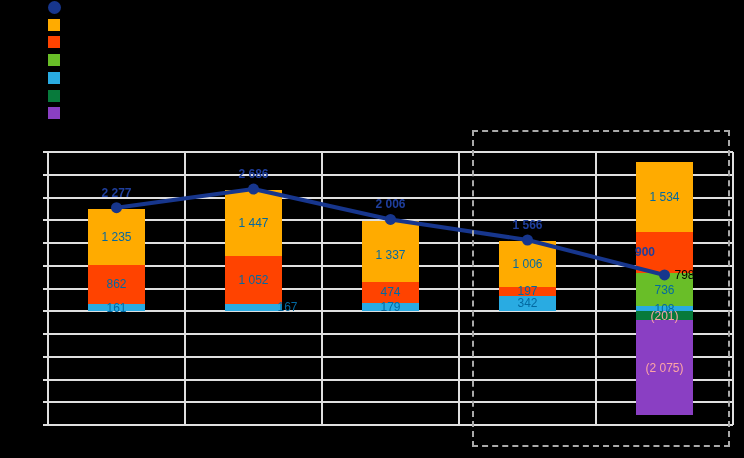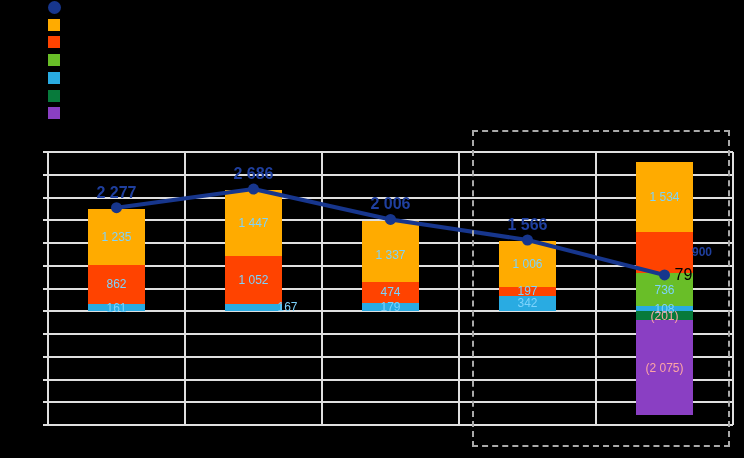--- a/index.html
+++ b/index.html
@@ -13,26 +13,26 @@
   .legend-item{position:absolute;left:0;}
   .swatch{display:block;}
   .swatch.square{width:12px;height:12px;}
   .swatch.circle{width:13px;height:13px;border-radius:50%;}
   .gridline{position:absolute;height:2px;background:#DFDFDF;}
   .tick{position:absolute;height:2px;width:5px;background:#DFDFDF;}
   .vline{position:absolute;width:2px;background:#DFDFDF;}
   .bar-seg{position:absolute;}
   .seg-label{
     position:absolute;transform:translate(-50%,-50%);
-    font-size:12px;color:#7dd3fc;white-space:nowrap;line-height:1;
+    font-size:12px;color:#0369a1;white-space:nowrap;line-height:1;
   }
   .seg-label.white{color:#fca5a5;}
   .seg-label.blue-bold{color:#1F3F9E;font-weight:bold;}
   .line-label{
-    position:absolute;font-size:16px;font-weight:bold;color:#1F3F9E;
+    position:absolute;font-size:12px;font-weight:bold;color:#1F3F9E;
     transform:translate(-50%,-50%);white-space:nowrap;line-height:1;
   }
   .line-label.black{color:#000;font-weight:normal;transform:translate(0,-50%);}
   #line-layer{position:absolute;left:0;top:0;pointer-events:none;}
   .dashed-box{
     position:absolute;left:472px;top:130px;width:254px;height:313px;
     border:2px dashed #A9A9A9;
   }
   .annotation{
     position:absolute;left:562px;top:120px;width:80px;height:22px;
@@ -136,21 +136,21 @@
       <div class="seg-label" style="left: 253.5px; top: 279.719px; text-align: center;">1 052</div>
       <div class="seg-label" style="left: 253.5px; top: 222.866px;">1 447</div>
       <div class="seg-label" style="left: 390.5px; top: 307.178px;">179</div>
       <div class="seg-label" style="left: 390.5px; top: 292.322px;">474</div>
       <div class="seg-label" style="left: 390.5px; top: 255px;">1 337</div>
       <div class="seg-label" style="left: 527.5px; top: 303.469px;">342</div>
       <div class="seg-label" style="left: 527.5px; top: 291.207px;">197</div>
       <div class="seg-label" style="left: 527.5px; top: 263.839px;">1 006</div>
       <div class="seg-label" style="left: 664.5px; top: 308.793px;">108</div>
       <div class="seg-label" style="left: 664.5px; top: 289.592px;">736</div>
-      <div class="seg-label blue-bold" style="left: 702px; top: 252.373px;">900</div>
+      <div class="seg-label blue-bold" style="left: 645px; top: 252.373px;">900</div>
       <div class="seg-label" style="left: 664.5px; top: 197px;">1 534</div>
       <div class="seg-label white" style="left: 664.5px; top: 315.823px;">(201)</div>
       <div class="seg-label white" style="left: 664.5px; top: 367.602px;">(2 075)</div>
       <div class="line-label" style="left: 116.5px; top: 192.647px;">2 277</div>
       <div class="line-label" style="left: 253.5px; top: 174.037px;">2 686</div>
       <div class="line-label" style="left: 390.5px; top: 204.476px;">2 006</div>
       <div class="line-label" style="left: 527.5px; top: 224.997px;">1 566</div>
       <div class="line-label black" style="left: 674.5px; top: 274.941px;">798</div>
     </div>
   <div class="dashed-box"></div>

